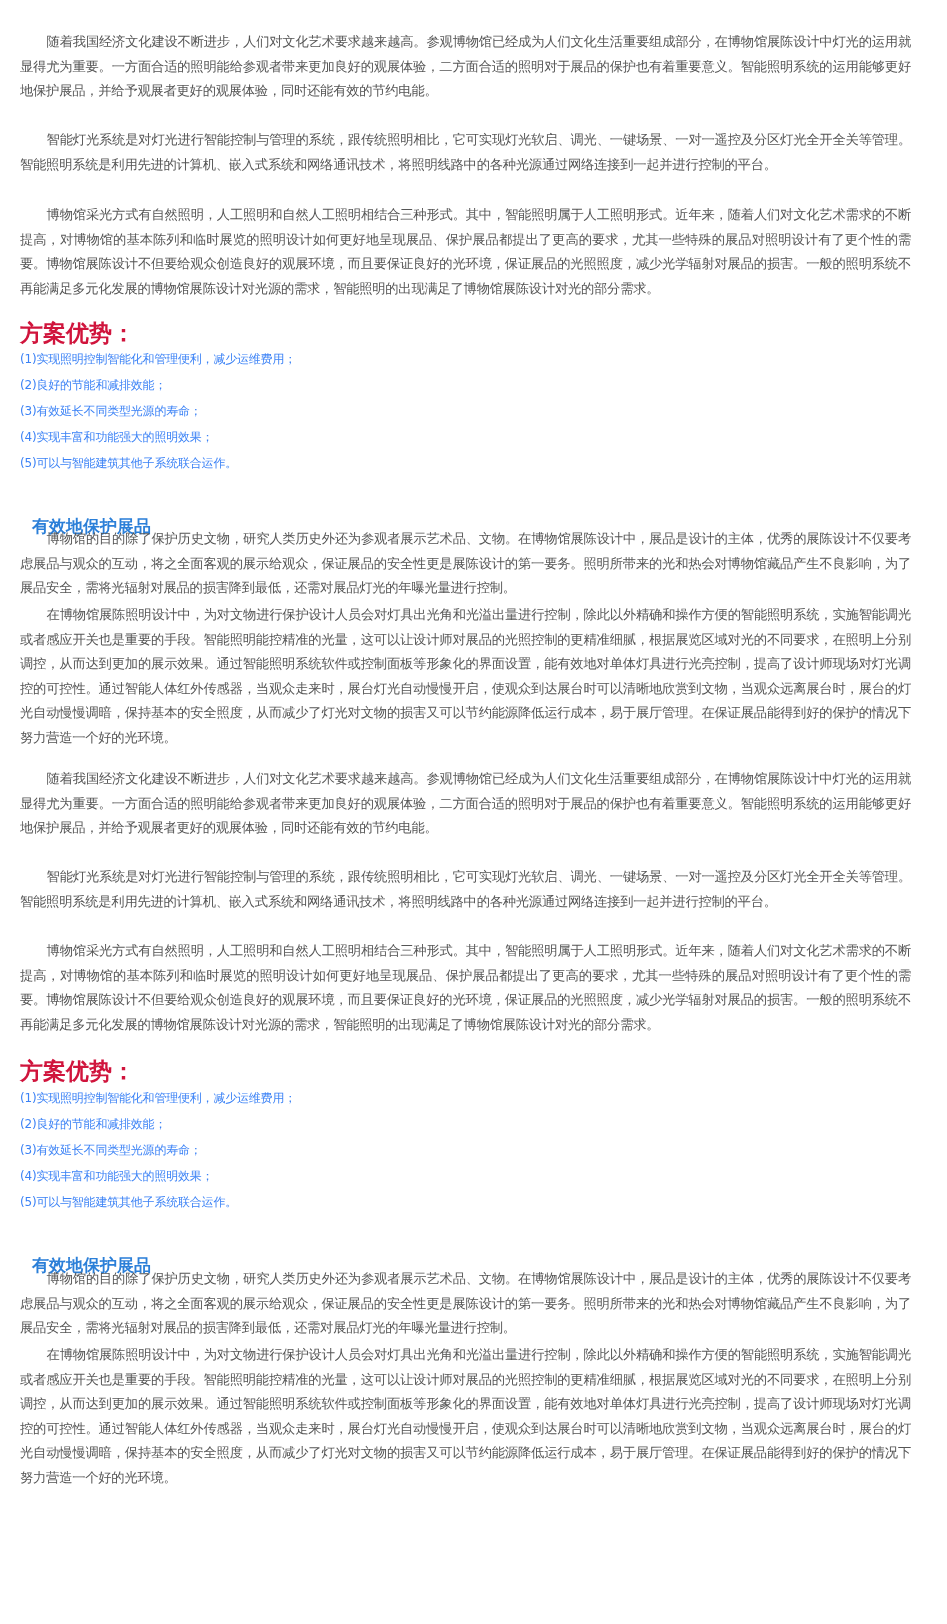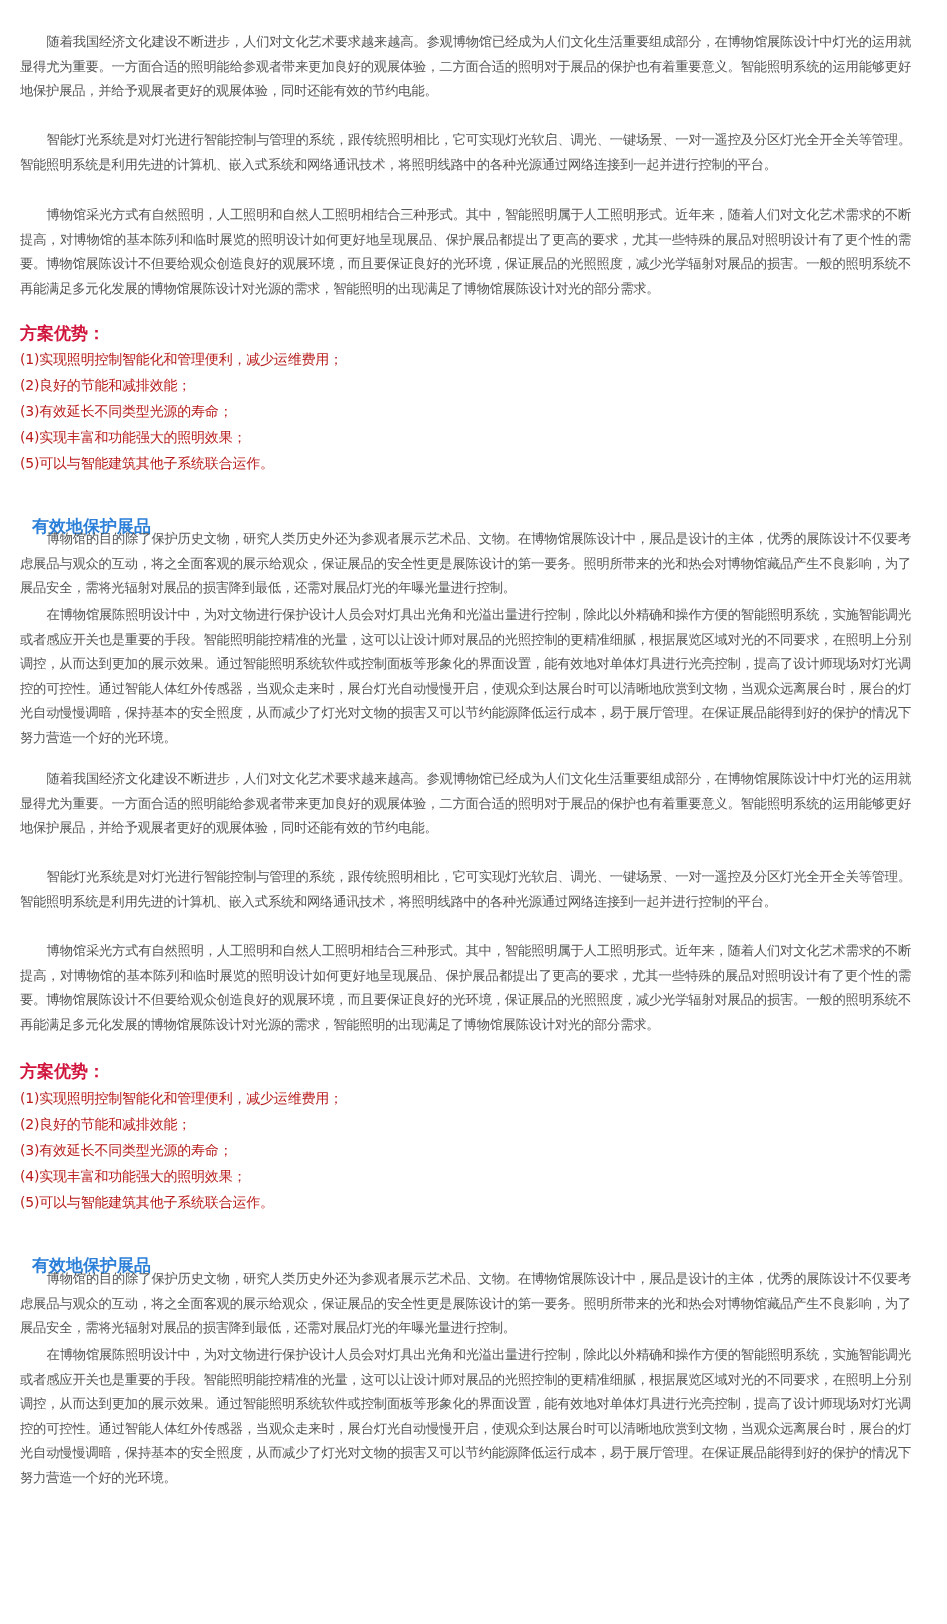--- a/index.html
+++ b/index.html
@@ -26,37 +26,37 @@
       line-height: 24.5px;
       letter-spacing: -0.25px;
       text-indent: 2em;
       text-align: justify;
       text-justify: inter-character;
       color: #555555;
       word-break: break-all;
     }
     .heading-red {
       margin: 0;
-      font-size: 17px;
+      font-size: 23px;
       line-height: 26px;
       font-weight: bold;
       color: #d0143c;
     }
     .heading-blue {
       margin: 12px;
       font-size: 17px;
       line-height: 26px;
       font-weight: bold;
       color: #2b7fd8;
     }
     .list { margin: 0; padding: 0; list-style: none; }
     .list-item {
-      font-size: 14px;
+      font-size: 12px;
       line-height: 26px;
-      color: #b91c1c;
+      color: #3b82f6;
       letter-spacing: -0.2px;
     }
   </style>
 </head>
 <body>
 
 <div class="article">
 
   <p class="block para" style="top:30px;">随着我国经济文化建设不断进步，人们对文化艺术要求越来越高。参观博物馆已经成为人们文化生活重要组成部分，在博物馆展陈设计中灯光的运用就显得尤为重要。一方面合适的照明能给参观者带来更加良好的观展体验，二方面合适的照明对于展品的保护也有着重要意义。智能照明系统的运用能够更好地保护展品，并给予观展者更好的观展体验，同时还能有效的节约电能。</p>
   <p class="block para" style="top:128px;">智能灯光系统是对灯光进行智能控制与管理的系统，跟传统照明相比，它可实现灯光软启、调光、一键场景、一对一遥控及分区灯光全开全关等管理。智能照明系统是利用先进的计算机、嵌入式系统和网络通讯技术，将照明线路中的各种光源通过网络连接到一起并进行控制的平台。</p>

